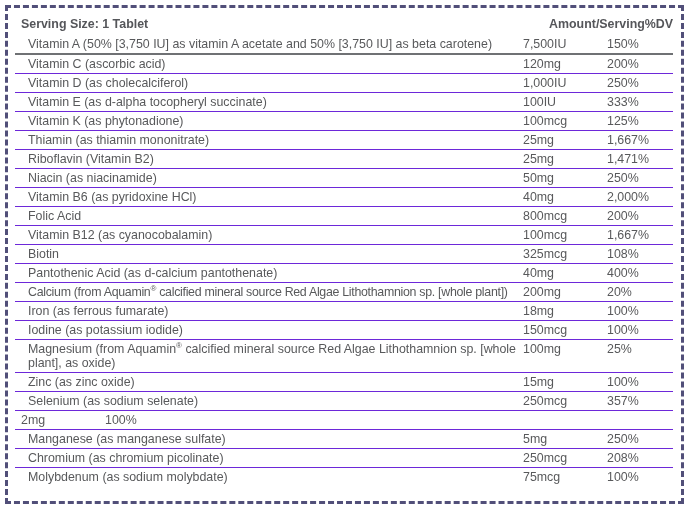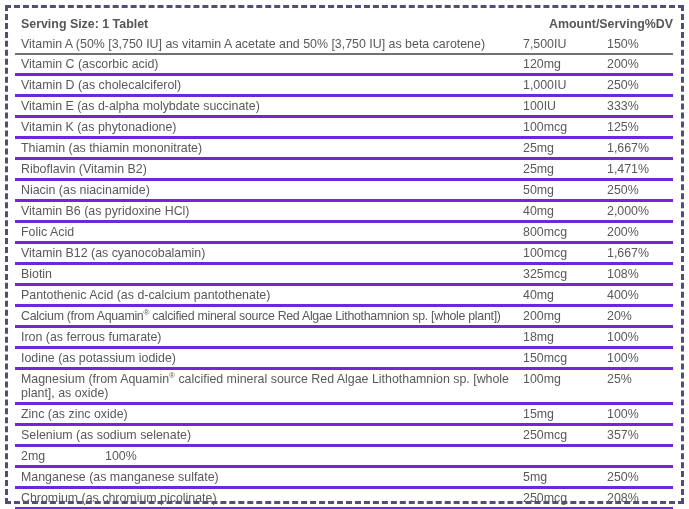--- a/index.html
+++ b/index.html
@@ -14,26 +14,26 @@
   }
   .header-row{
     display:flex;justify-content:space-between;align-items:flex-start;
     font-size:12.4px;line-height:14px;font-weight:bold;color:#55565a;
     padding:4px 0 4px 6px;
   }
   .header-row .right{margin-right:0;}
   .row{
     display:flex;align-items:flex-start;
     font-size:12.4px;line-height:14px;color:#58595b;
-    border-bottom:3px solid #6d28d9;
+    border-bottom:1px solid #6d28d9;
     padding:2px 0 2px 6px;
   }
   .row.strong-sep{border-bottom:2px solid #6f7174;}
   .row.last{border-bottom:none;}
-  .row .name{flex:1 1 auto;padding-right:2px;}
+  .row .name{flex:1 1 auto;padding-right:2px;margin-left:7px;}
   .row.nowrap .name{white-space:nowrap;letter-spacing:-0.3px;}
   .row .amt{flex:0 0 84px;}
   .row .dv{flex:0 0 66px;text-align:left;padding-right:8px;box-sizing:border-box;}
   sup{font-size:8px;line-height:0;vertical-align:super;}
 </style>
 </head>
 <body>
 
 <div class="panel">
 
@@ -51,21 +51,21 @@
       <span class="name">Vitamin C (ascorbic acid)</span>
       <span class="amt">120mg</span>
       <span class="dv">200%</span>
     </div>
   <div class="row">
       <span class="name">Vitamin D (as cholecalciferol)</span>
       <span class="amt">1,000IU</span>
       <span class="dv">250%</span>
     </div>
   <div class="row">
-      <span class="name">Vitamin E (as d-alpha molybdate succinate)</span>
+      <span class="name">Vitamin E (as d-alpha tocopheryl succinate)</span>
       <span class="amt">100IU</span>
       <span class="dv">333%</span>
     </div>
   <div class="row">
       <span class="name">Vitamin K (as phytonadione)</span>
       <span class="amt">100mcg</span>
       <span class="dv">125%</span>
     </div>
   <div class="row">
       <span class="name">Thiamin (as thiamin mononitrate)</span>

